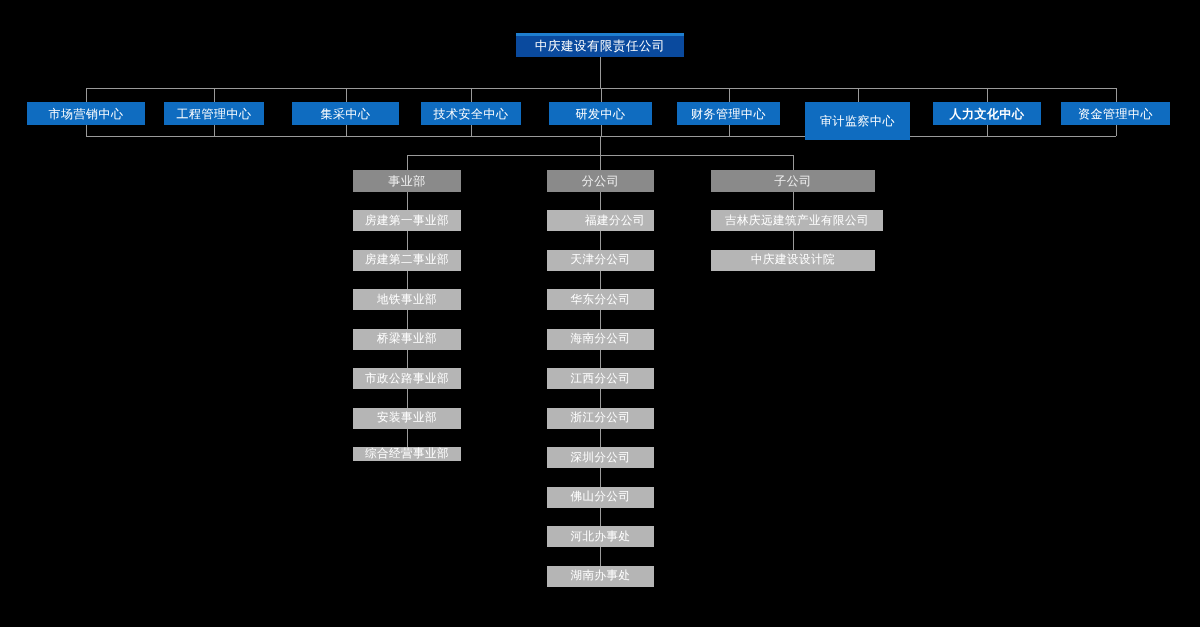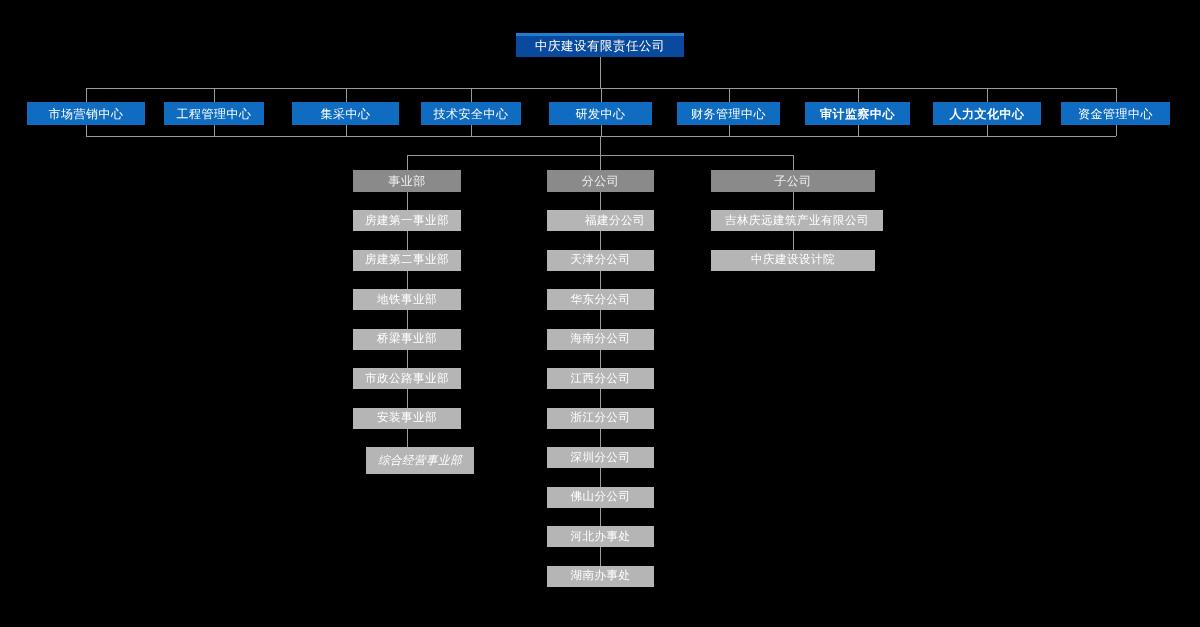--- a/index.html
+++ b/index.html
@@ -98,42 +98,42 @@
       <div class="line v" style="left:471px; top:125px; height:11px;"></div>
       <div class="node center" style="left:421px; top:102px; width:100px; height:23px;">技术安全中心</div>
       <div class="line v" style="left:600.5px; top:88px; height:14px;"></div>
       <div class="line v" style="left:600.5px; top:125px; height:11px;"></div>
       <div class="node center" style="left:549px; top:102px; width:103px; height:23px;">研发中心</div>
       <div class="line v" style="left:728.5px; top:88px; height:14px;"></div>
       <div class="line v" style="left:728.5px; top:125px; height:11px;"></div>
       <div class="node center" style="left:677px; top:102px; width:103px; height:23px;">财务管理中心</div>
       <div class="line v" style="left:857.5px; top:88px; height:14px;"></div>
       <div class="line v" style="left:857.5px; top:125px; height:11px;"></div>
-      <div class="node center" style="left:805px; top:102px; width:105px; height:23px;font-weight:bold;">审计监察中心</div>
+      <div class="node center" style="left:805px; top:102px; width:105px; height:38px;">审计监察中心</div>
       <div class="line v" style="left:987px; top:88px; height:14px;"></div>
       <div class="line v" style="left:987px; top:125px; height:11px;"></div>
       <div class="node center" style="left:933px; top:102px; width:108px; height:23px;font-weight:bold;">人力文化中心</div>
       <div class="line v" style="left:1115.5px; top:88px; height:14px;"></div>
       <div class="line v" style="left:1115.5px; top:125px; height:11px;"></div>
       <div class="node center" style="left:1061px; top:102px; width:109px; height:23px;">资金管理中心</div>
     </div>
 
   <div id="groups-layer">
       <div class="line v" style="left:600px; top:136px; height:19px;"></div>
       <div class="line h" style="left:407px; top:155px; width:386px;"></div>
       <div class="line v" style="left:407px; top:155px; height:15px;"></div>
       <div class="node group-head" style="left:353px; top:170px; width:108px; height:22px;">事业部</div>
       <div class="line v" style="left:407px; top:192px; height:255px;"></div>
       <div class="node leaf" style="left:353px; top:210px; width:108px; height:21px;">房建第一事业部</div>
       <div class="node leaf" style="left:353px; top:249.5px; width:108px; height:21px;">房建第二事业部</div>
       <div class="node leaf" style="left:353px; top:289px; width:108px; height:21px;">地铁事业部</div>
       <div class="node leaf" style="left:353px; top:328.5px; width:108px; height:21px;">桥梁事业部</div>
       <div class="node leaf" style="left:353px; top:368px; width:108px; height:21px;">市政公路事业部</div>
       <div class="node leaf" style="left:353px; top:407.5px; width:108px; height:21px;">安装事业部</div>
-      <div class="node leaf" style="left:366px; top:447px; width:108px; height:27px;font-style:italic;">综合经营事业部</div>
+      <div class="node leaf" style="left:353px; top:447px; width:108px; height:14px;">综合经营事业部</div>
       <div class="line v" style="left:600px; top:155px; height:15px;"></div>
       <div class="node group-head" style="left:547px; top:170px; width:107px; height:22px;">分公司</div>
       <div class="line v" style="left:600px; top:192px; height:373.5px;"></div>
       <div class="node leaf" style="left:547px; top:210px; width:107px; height:21px;padding-left:29px;">福建分公司</div>
       <div class="node leaf" style="left:547px; top:249.5px; width:107px; height:21px;">天津分公司</div>
       <div class="node leaf" style="left:547px; top:289px; width:107px; height:21px;">华东分公司</div>
       <div class="node leaf" style="left:547px; top:328.5px; width:107px; height:21px;">海南分公司</div>
       <div class="node leaf" style="left:547px; top:368px; width:107px; height:21px;">江西分公司</div>
       <div class="node leaf" style="left:547px; top:407.5px; width:107px; height:21px;">浙江分公司</div>
       <div class="node leaf" style="left:547px; top:447px; width:107px; height:21px;font-family:Liberation Mono, monospace;">深圳分公司</div>

